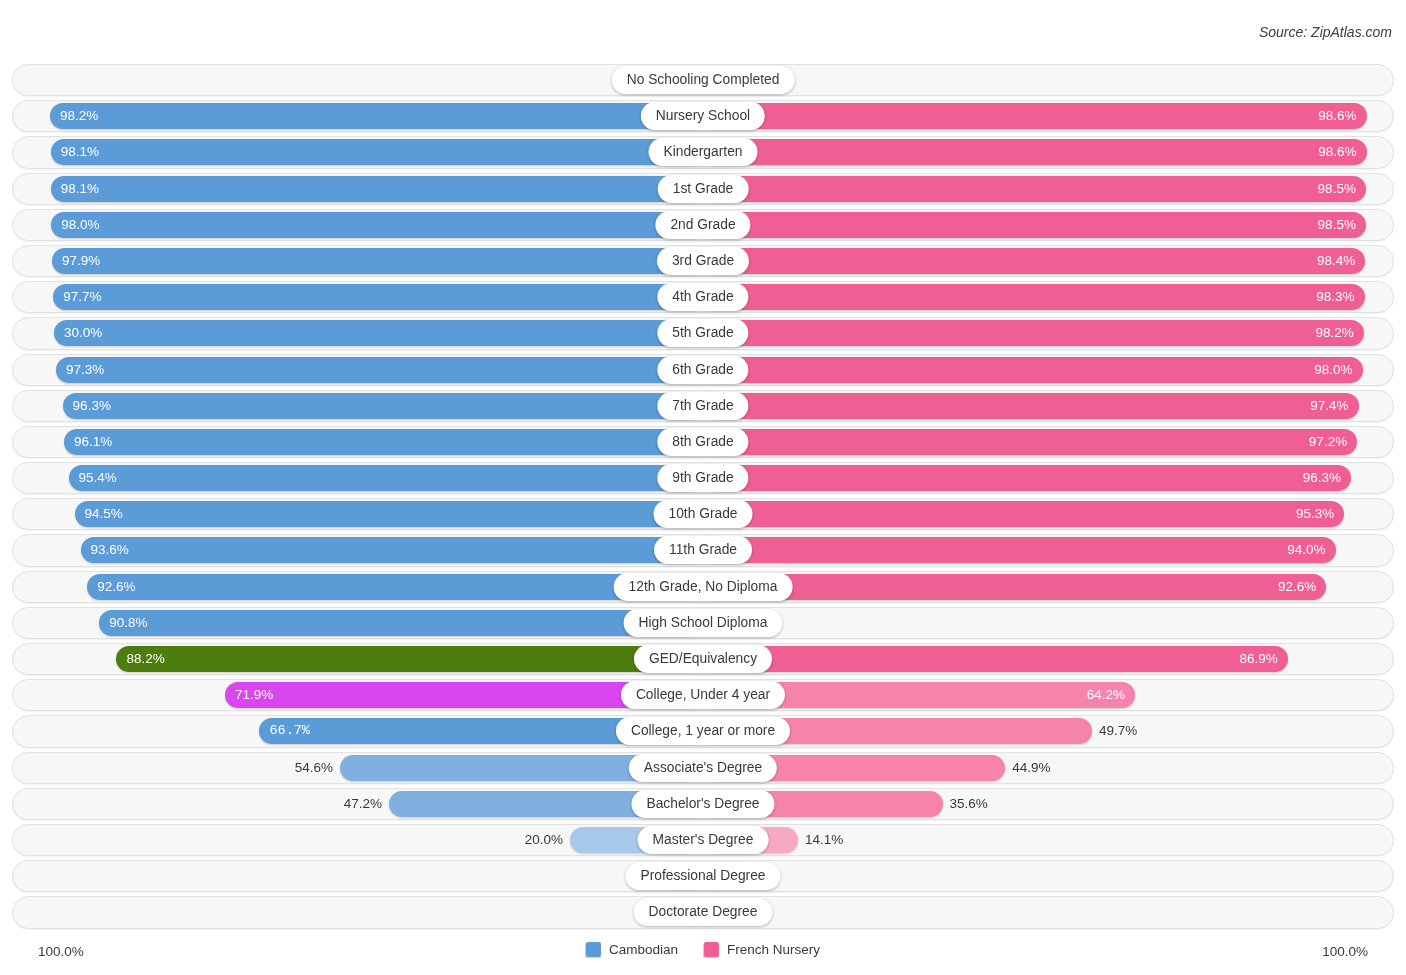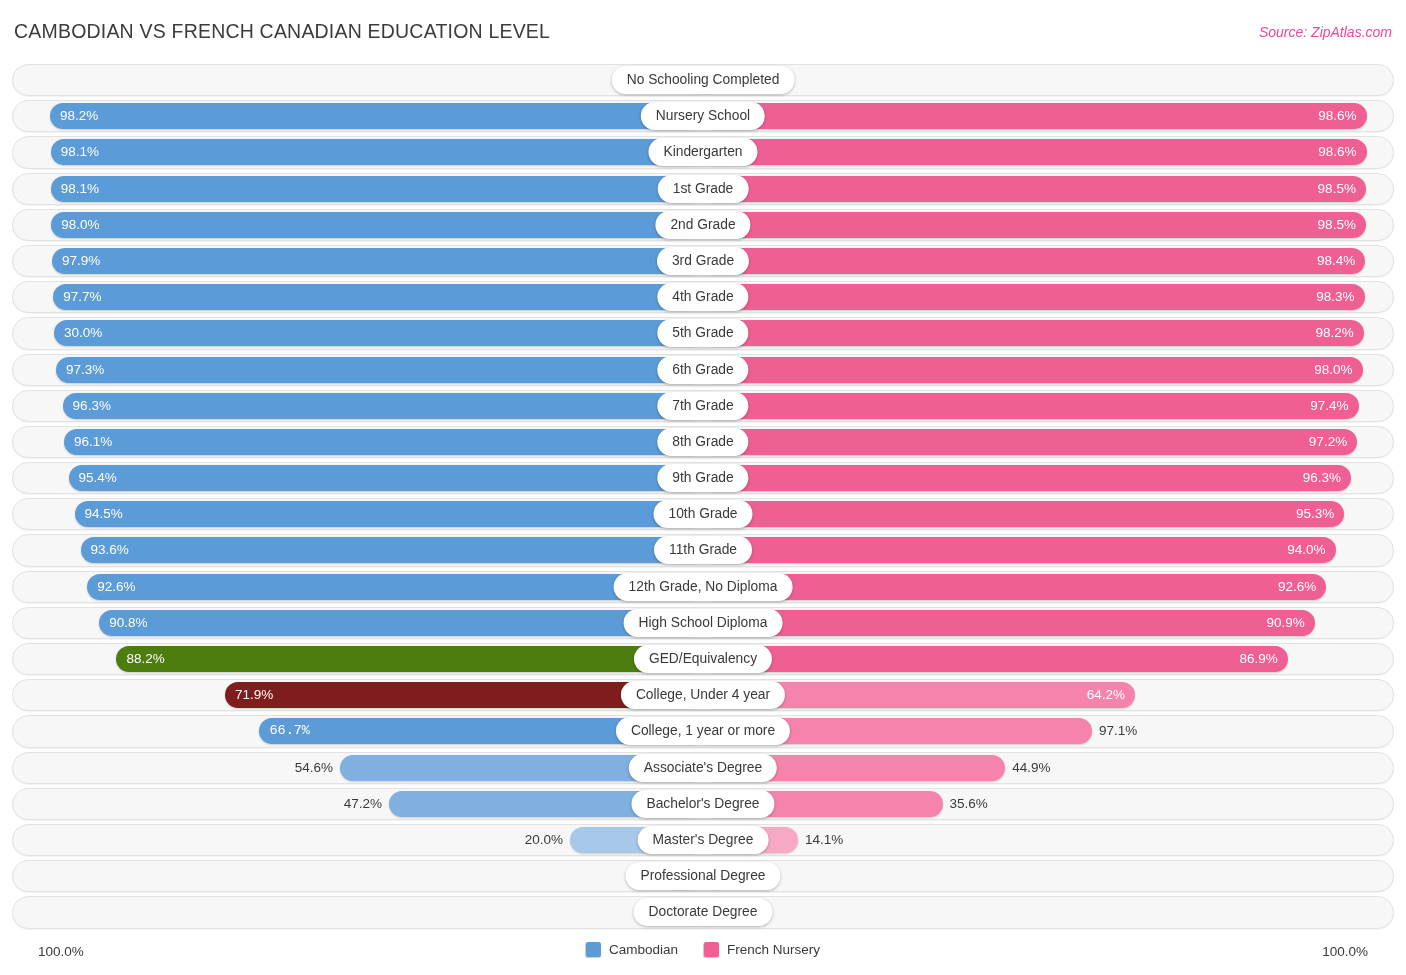--- a/index.html
+++ b/index.html
@@ -14,21 +14,21 @@
 
   
   .header{position:absolute;left:0;top:0;width:1406px;height:58px;}
   .title{
     position:absolute;left:14px;top:20px;
     font-size:19.5px;letter-spacing:.2px;color:#3c3c3c;
     white-space:nowrap;
   }
   .source{
     position:absolute;right:14px;top:24px;
-    font-size:14px;font-style:italic;color:#ec4899;
+    font-size:14px;font-style:italic;color:#404040;
     white-space:nowrap;
   }
 
   
   .chart{position:absolute;left:0;top:64px;width:1406px;height:872px;}
 
   .row{
     position:relative;
     height:32.2px;
     margin:0 0 4.0px 0;
@@ -90,21 +90,20 @@
   .swatch{width:15px;height:15px;border-radius:2px;display:inline-block;
           box-shadow:0 1px 1px rgba(0,0,0,.2);}
   .legend-label{font-size:13.5px;color:#3a3a3a;white-space:nowrap;}
 </style>
 </head>
 <body>
 
 <div class="page">
 
   <div class="header">
-    <div class="title">CAMBODIAN VS FRENCH CANADIAN EDUCATION LEVEL</div>
     <div class="source">Source: ZipAtlas.com</div>
   </div>
 
   <div class="chart" id="chart-rows">
       <div class="row">
         <div class="track"></div>
         <div class="half left">
           <div class="bar left" style="width: 1.9%; background: rgb(168, 200, 234);">
             <span class="val outL">1.9%</span>
           </div>
@@ -312,65 +311,60 @@
         </div>
         <div class="pill">12th Grade, No Diploma</div>
       </div>
       <div class="row">
         <div class="track"></div>
         <div class="half left">
           <div class="bar left" style="width: 90.8%; background: rgb(91, 155, 216);">
             <span class="val inL">90.8%</span>
           </div>
         </div>
-        <div class="half right">
-          <div class="bar right" style="width: 90.9%; background: rgb(239, 95, 147);">
-            <span class="val inR">90.9%</span>
-          </div>
-        </div>
         <div class="pill">High School Diploma</div>
       </div>
       <div class="row">
         <div class="track"></div>
         <div class="half left">
           <div class="bar left" style="width: 88.2%; background: #4d7c0f;">
             <span class="val inL">88.2%</span>
           </div>
         </div>
         <div class="half right">
           <div class="bar right" style="width: 86.9%; background: rgb(239, 95, 147);">
             <span class="val inR">86.9%</span>
           </div>
         </div>
         <div class="pill">GED/Equivalency</div>
       </div>
       <div class="row">
         <div class="track"></div>
         <div class="half left">
-          <div class="bar left" style="width: 71.9%; background: #7f1d1d;">
+          <div class="bar left" style="width: 71.9%; background: #d946ef;">
             <span class="val inL">71.9%</span>
           </div>
         </div>
         <div class="half right">
           <div class="bar right" style="width: 64.2%; background: rgb(245, 131, 172);">
             <span class="val inR">64.2%</span>
           </div>
         </div>
         <div class="pill">College, Under 4 year</div>
       </div>
       <div class="row">
         <div class="track"></div>
         <div class="half left">
           <div class="bar left" style="width: 66.7%; background: rgb(91, 155, 216); font-family: Liberation Mono, monospace;">
             <span class="val inL">66.7%</span>
           </div>
         </div>
         <div class="half right">
           <div class="bar right" style="width: 57.8%; background: rgb(245, 131, 172);">
-            <span class="val outR">97.1%</span>
+            <span class="val outR">49.7%</span>
           </div>
         </div>
         <div class="pill">College, 1 year or more</div>
       </div>
       <div class="row">
         <div class="track"></div>
         <div class="half left">
           <div class="bar left" style="width: 54.6%; background: rgb(127, 176, 224);">
             <span class="val outL">54.6%</span>
           </div>

